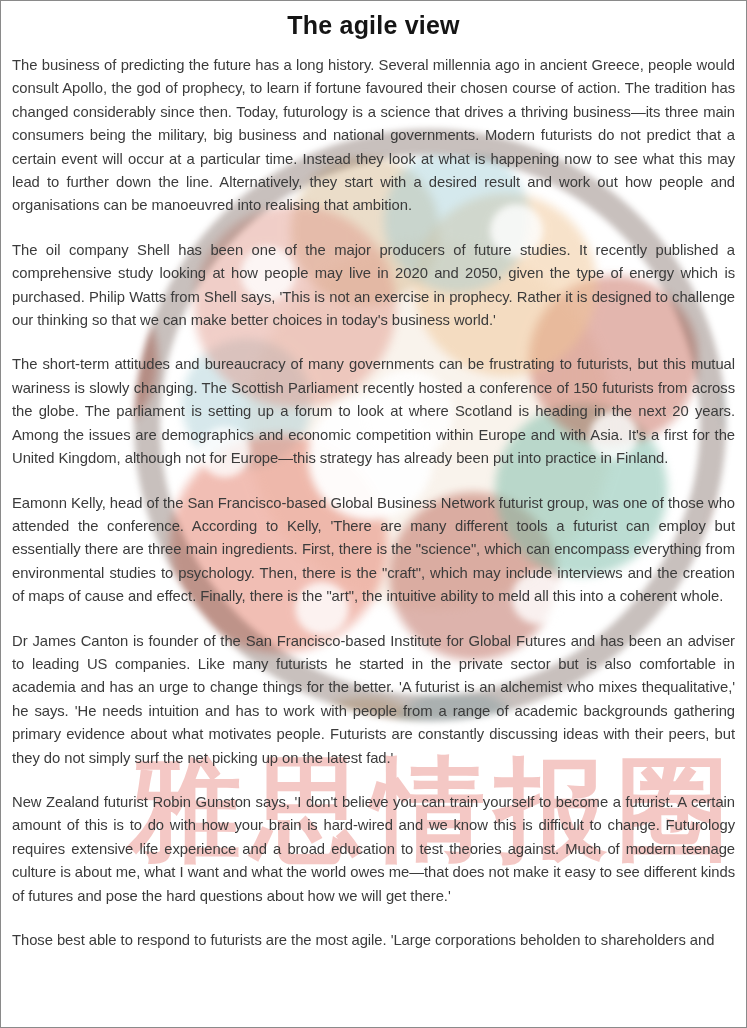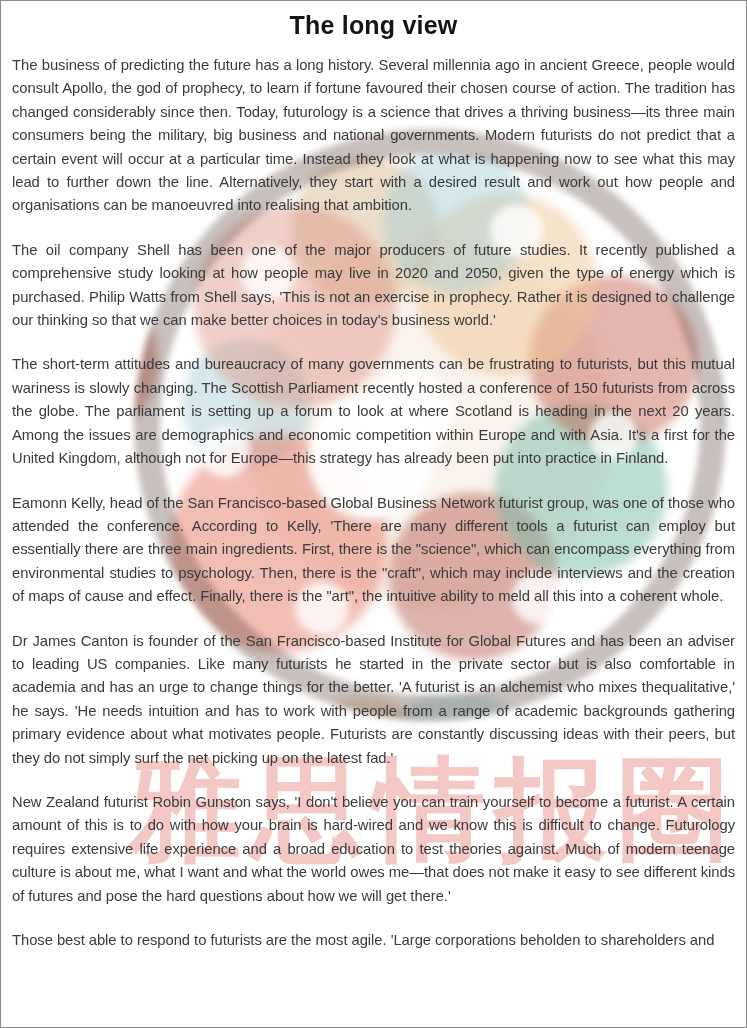--- a/index.html
+++ b/index.html
@@ -99,21 +99,21 @@
 </style>
 </head>
 <body>
 
 <div class="watermark-layer">
   <div class="globe-logo"></div>
   <div class="brand-watermark">雅思情报圈</div>
 </div>
 
 <article class="page">
-  <h1>The long view</h1>
+  <h1>The agile view</h1>
   <p>The business of predicting the future has a long history. Several millennia ago in ancient Greece, people would consult Apollo, the god of prophecy, to learn if fortune favoured their chosen course of action. The tradition has changed considerably since then. Today, futurology is a science that drives a thriving business—its three main consumers being the military, big business and national governments. Modern futurists do not predict that a certain event will occur at a particular time. Instead they look at what is happening now to see what this may lead to further down the line. Alternatively, they start with a desired result and work out how people and organisations can be manoeuvred into realising that ambition.</p>
   <p>The oil company Shell has been one of the major producers of future studies. It recently published a comprehensive study looking at how people may live in 2020 and 2050, given the type of energy which is purchased. Philip Watts from Shell says, 'This is not an exercise in prophecy. Rather it is designed to challenge our thinking so that we can make better choices in today's business world.'</p>
   <p>The short-term attitudes and bureaucracy of many governments can be frustrating to futurists, but this mutual wariness is slowly changing. The Scottish Parliament recently hosted a conference of 150 futurists from across the globe. The parliament is setting up a forum to look at where Scotland is heading in the next 20 years. Among the issues are demographics and economic competition within Europe and with Asia. It's a first for the United Kingdom, although not for Europe—this strategy has already been put into practice in Finland.</p>
   <p>Eamonn Kelly, head of the San Francisco-based Global Business Network futurist group, was one of those who attended the conference. According to Kelly, 'There are many different tools a futurist can employ but essentially there are three main ingredients. First, there is the "science", which can encompass everything from environmental studies to psychology. Then, there is the "craft", which may include interviews and the creation of maps of cause and effect. Finally, there is the "art", the intuitive ability to meld all this into a coherent whole.</p>
   <p>Dr James Canton is founder of the San Francisco-based Institute for Global Futures and has been an adviser to leading US companies. Like many futurists he started in the private sector but is also comfortable in academia and has an urge to change things for the better. 'A futurist is an alchemist who mixes thequalitative,' he says. 'He needs intuition and has to work with people from a range of academic backgrounds gathering primary evidence about what motivates people. Futurists are constantly discussing ideas with their peers, but they do not simply surf the net picking up on the latest fad.'</p>
   <p>New Zealand futurist Robin Gunston says, 'I don't believe you can train yourself to become a futurist. A certain amount of this is to do with how your brain is hard-wired and we know this is difficult to change. Futurology requires extensive life experience and a broad education to test theories against. Much of modern teenage culture is about me, what I want and what the world owes me—that does not make it easy to see different kinds of futures and pose the hard questions about how we will get there.'</p>
   <p class="last">Those best able to respond to futurists are the most agile. 'Large corporations beholden to shareholders and</p>
 </article>
 
 </body></html>

